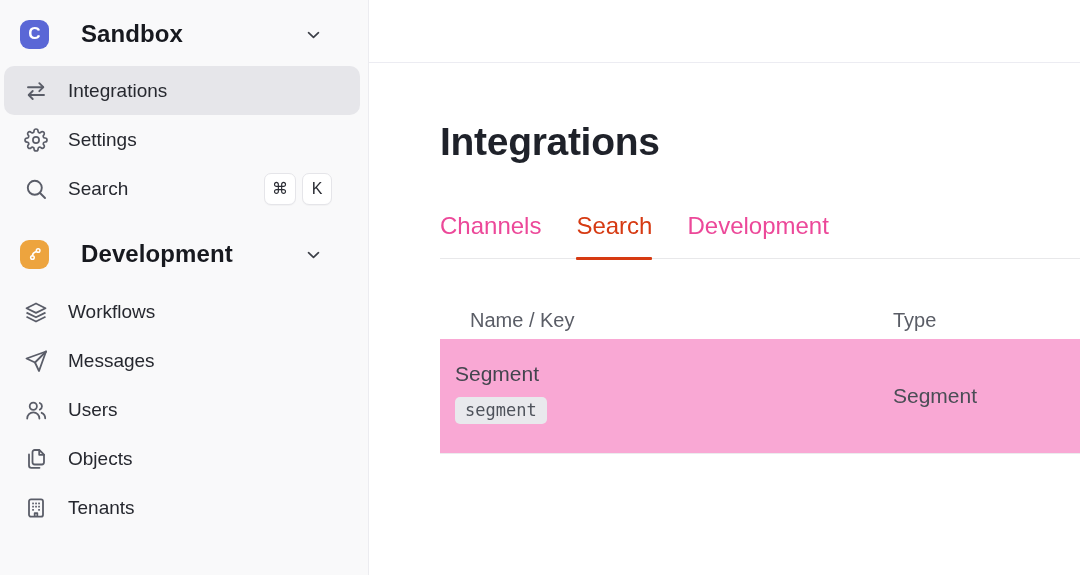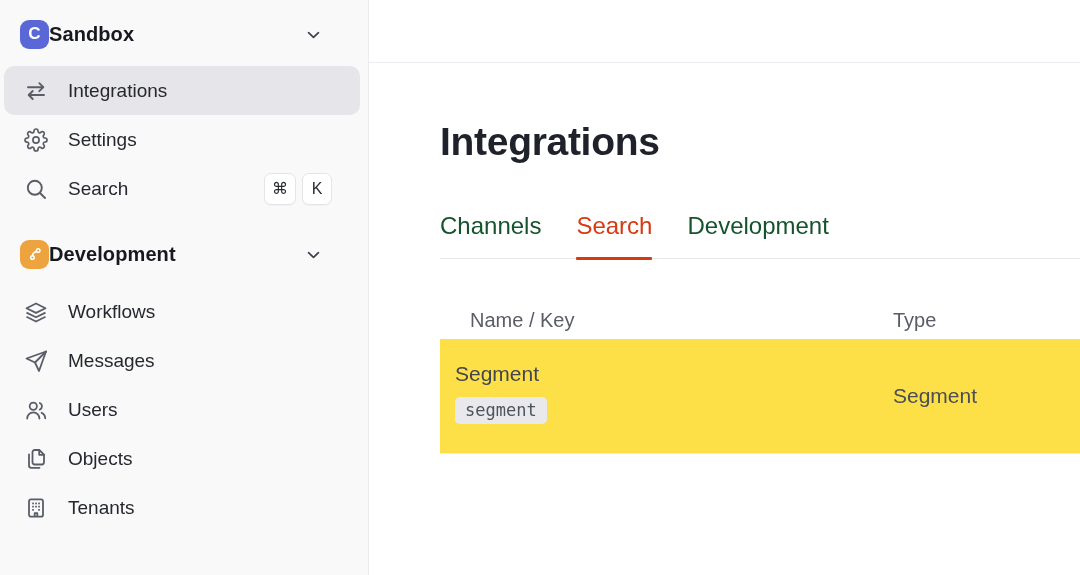--- a/index.html
+++ b/index.html
@@ -18,21 +18,21 @@
     display:flex; align-items:center; height:40px;
     padding:0 24px 0 20px; cursor:pointer;
   }
   .ws-logo {
     width:29px; height:29px; border-radius:9px;
     display:flex; align-items:center; justify-content:center;
     color:#fff; font-weight:bold; font-size:17px; flex:none;
   }
   .ws-logo.indigo { background:#5a67d6; }
   .ws-logo.orange { background:#eda43e; }
-  .ws-name { font-size:20px; font-weight:700; color:#17191f; margin-left:0; flex:1; letter-spacing:.1px; }
+  .ws-name { font-size:24px; font-weight:700; color:#17191f; margin-left:32px; flex:1; letter-spacing:.1px; }
   .ws-chevron { margin-right:22px; color:#3c3f47; display:flex; }
   .nav { margin-top:12px; }
   .nav-item {
     height:49px; margin:0 8px 0 4px; padding:0 0 0 20px;
     display:flex; align-items:center; border-radius:10px; cursor:pointer;
   }
   .nav-item.active { background:#e6e6ea; }
   .nav-icon { width:24px; height:24px; color:#5a5d68; display:flex; flex:none; }
   .nav-label { font-size:19px; margin-left:20px; color:#26282f; flex:1; }
   .kbd-group { display:flex; gap:6px; margin-right:28px; }
@@ -49,33 +49,33 @@
   .content { padding-left:71px; flex:1; }
   .page-title {
     margin-top:57px; font-size:39px; font-weight:700;
     color:#1f222a; letter-spacing:-.3px;
   }
   .tabs {
     display:flex; gap:35px; margin-top:48px;
     border-bottom:1px solid #e8e8ea;
   }
   .tab {
-    font-size:24px; font-weight:500; color:#14532d;
+    font-size:24px; font-weight:500; color:#ec4899;
     padding-bottom:18px; cursor:pointer; position:relative;
   }
   .tab.active { color:#d63a12; }
   .tab.active::after {
     content:""; position:absolute; left:0; right:0; bottom:-2px;
     height:3px; background:#d63a12; border-radius:1px;
   }
   .tbl-head { position:relative; margin-top:50px; height:30px; }
   .tbl-head .col-name { position:absolute; left:30px; top:0; font-size:20px; color:#5a5d66; }
   .tbl-head .col-type { position:absolute; left:453px; top:0; font-size:20px; color:#5a5d66; }
   .tbl-row {
-    position:relative; height:115px; background:#fde047;
+    position:relative; height:115px; background:#f9a8d4;
     border-bottom:1px solid #ececee; cursor:pointer;
   }
   .cell-name { position:absolute; left:15px; top:23px; }
   .row-name { font-size:21px; color:#43454e; }
   .row-key {
     display:inline-block; margin-top:11px;
     font-family:"DejaVu Sans Mono","Liberation Mono",monospace;
     font-size:17px; color:#4e525b; background:#e9e9ed;
     padding:3px 10px 4px; border-radius:5px;
   }

